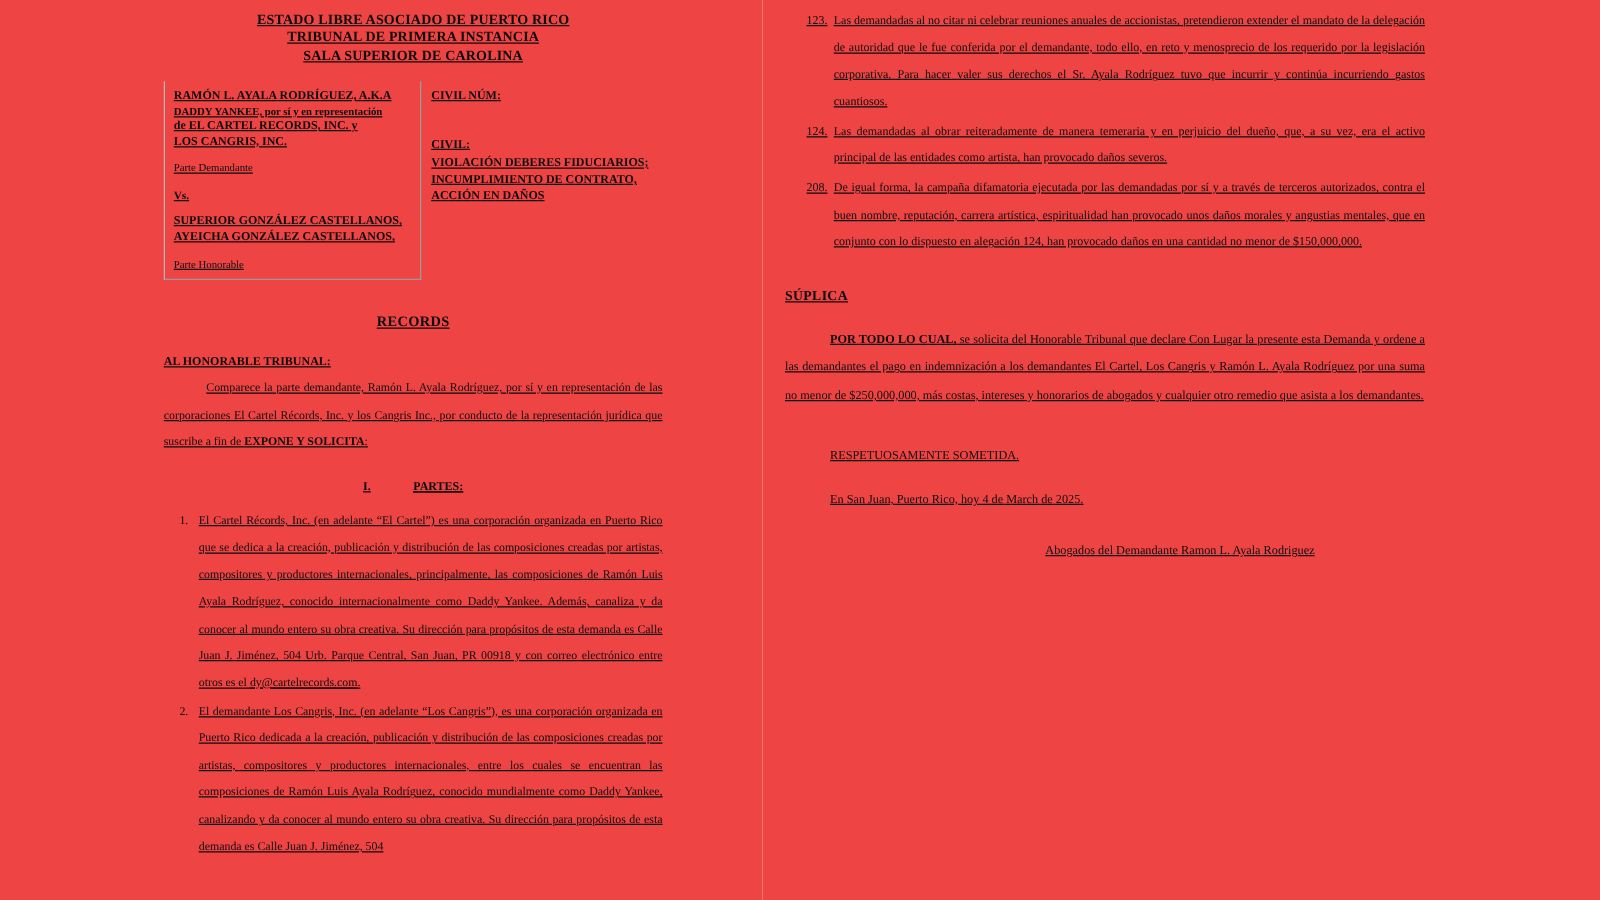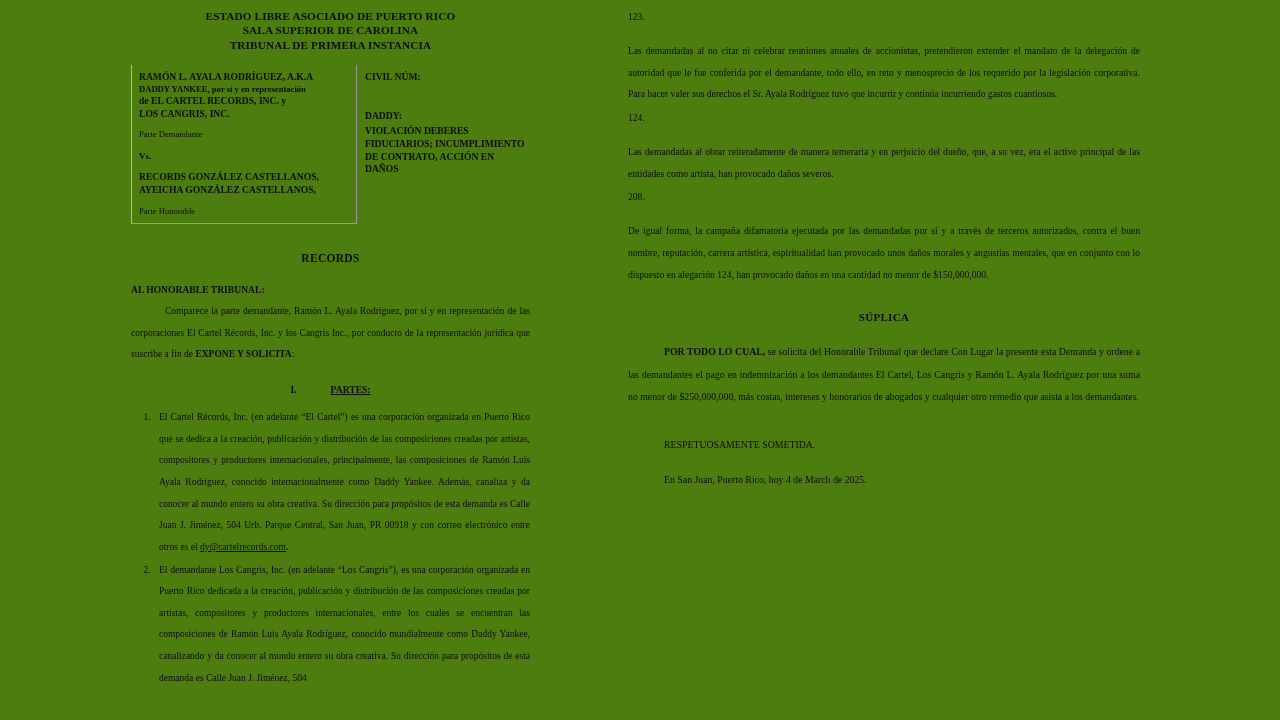--- a/index.html
+++ b/index.html
@@ -23,21 +23,22 @@
     height: 720px;
     display: flex;
     align-items: flex-start;
   }
 
   
   .page-col {
     position: relative;
     height: 720px;
     box-sizing: border-box;
-    background: #4d7c0f;
+    background: #ef4444;
+    text-decoration: underline;
   }
   .col-left  { width: 610px; padding: 6px 80px 0 131px; }
   .col-right { width: 670px; padding: 6px 140px 0 18px; }
 
   
   .court-head {
     text-align: center;
     font-weight: bold;
     font-size: 11.2px;
     letter-spacing: .15px;
@@ -46,21 +47,21 @@
   }
   .court-head div { white-space: nowrap; }
 
   .caption {
     position: relative;
     display: flex;
     margin-top: 13px;
     min-height: 152px;
   }
   .caption-box {
-    width: 226px;
+    width: 206px;
     box-sizing: border-box;
     border-left: 1px solid #b4b4b4;
     border-right: 1px solid #9a9a9a;
     border-bottom: 1px solid #9a9a9a;
     padding: 6px 6px 6px 7px;
     min-height: 152px;
   }
   .caption-right {
     flex: 1;
     padding: 6px 0 0 8px;
@@ -146,40 +147,39 @@
     margin-bottom: 1px;
   }
   ol.numlist > li::marker { font-size: 9.5px; }
   .ul-link { text-decoration: underline; }
 
   
   .alleg {
     display: flex;
     align-items: flex-start;
     margin-bottom: 1px;
-    flex-direction: column;
   }
   .alleg-num {
     flex: 0 0 34px;
     font-size: 9.6px;
     line-height: 2.26;
     text-align: right;
     padding-right: 5px;
     white-space: nowrap;
   }
   .alleg-text {
     flex: 1;
     font-size: 9.6px;
     line-height: 2.26;
     text-align: justify;
   }
   .alleg + .alleg { margin-top: 2px; }
 
   .suplica-head {
-    text-align: center;
+    text-align: left;
     font-weight: bold;
     font-size: 11px;
     letter-spacing: .3px;
     margin: 26px 0 18px 0;
   }
   p.rpara {
     font-size: 9.8px;
     line-height: 2.28;
     text-align: justify;
     margin: 0;
@@ -208,45 +208,45 @@
 </style>
 </head>
 <body>
 
 <div class="page-spread">
 
   <div class="page-col col-left">
 
     <div class="court-head">
       <div>ESTADO LIBRE ASOCIADO DE PUERTO RICO</div>
+      <div>TRIBUNAL DE PRIMERA INSTANCIA</div>
       <div>SALA SUPERIOR DE CAROLINA</div>
-      <div>TRIBUNAL DE PRIMERA INSTANCIA</div>
     </div>
 
     <div class="caption">
       <div class="caption-box">
         <div class="party-block">
           <div>RAMÓN L. AYALA RODRÍGUEZ, A.K.A</div>
           <div class="reg">DADDY YANKEE, por sí y en representación</div>
           <div>de EL CARTEL RECORDS, INC. y</div>
           <div>LOS CANGRIS, INC.</div>
         </div>
         <div class="party-role">Parte Demandante</div>
         <div class="party-vs">Vs.</div>
         <div class="gap-sm"></div>
         <div class="party-block">
-          <div>RECORDS GONZÁLEZ CASTELLANOS,</div>
+          <div>SUPERIOR GONZÁLEZ CASTELLANOS,</div>
           <div>AYEICHA GONZÁLEZ CASTELLANOS,</div>
         </div>
         <div class="party-role">Parte Honorable</div>
       </div>
 
       <div class="caption-right">
         <div class="civil-num">CIVIL NÚM:</div>
-        <div class="sobre-lbl">DADDY:</div>
+        <div class="sobre-lbl">CIVIL:</div>
         <div class="sobre-body">VIOLACIÓN DEBERES FIDUCIARIOS; INCUMPLIMIENTO DE CONTRATO, ACCIÓN EN DAÑOS</div>
       </div>
     </div>
 
     <div class="doc-title">RECORDS</div>
 
     <div class="salutation">AL HONORABLE TRIBUNAL:</div>
 
     <p class="para indent"><span>Comparece la parte demandante, Ramón L. Ayala Rodríguez, por sí y en representación de las corporaciones El Cartel Récords, Inc. y los Cangris Inc., por conducto de la representación jurídica que suscribe a fin de </span><b>EXPONE Y SOLICITA</b><span>:</span></p>
 
@@ -275,15 +275,16 @@
       <div class="alleg-text">De igual forma, la campaña difamatoria ejecutada por las demandadas por sí y a través de terceros autorizados, contra el buen nombre, reputación, carrera artística, espiritualidad han provocado unos daños morales y angustias mentales, que en conjunto con lo dispuesto en alegación 124, han provocado daños en una cantidad no menor de $150,000,000.</div>
     </div>
 
     <div class="suplica-head">SÚPLICA</div>
 
     <p class="rpara indent"><b>POR TODO LO CUAL,</b><span> se solicita del Honorable Tribunal que declare Con Lugar la presente esta Demanda y ordene a las demandantes el pago en indemnización a los demandantes El Cartel, Los Cangris y Ramón L. Ayala Rodríguez por una suma no menor de $250,000,000, más costas, intereses y honorarios de abogados y cualquier otro remedio que asista a los demandantes.</span></p>
 
     <div class="closing">RESPETUOSAMENTE SOMETIDA.</div>
     <div class="closing-2">En San Juan, Puerto Rico, hoy 4 de March de 2025.</div>
 
+    <div class="signature-line">Abogados del Demandante Ramon L. Ayala Rodriguez</div>
   </div>
 
 </div>
 
 </body></html>

